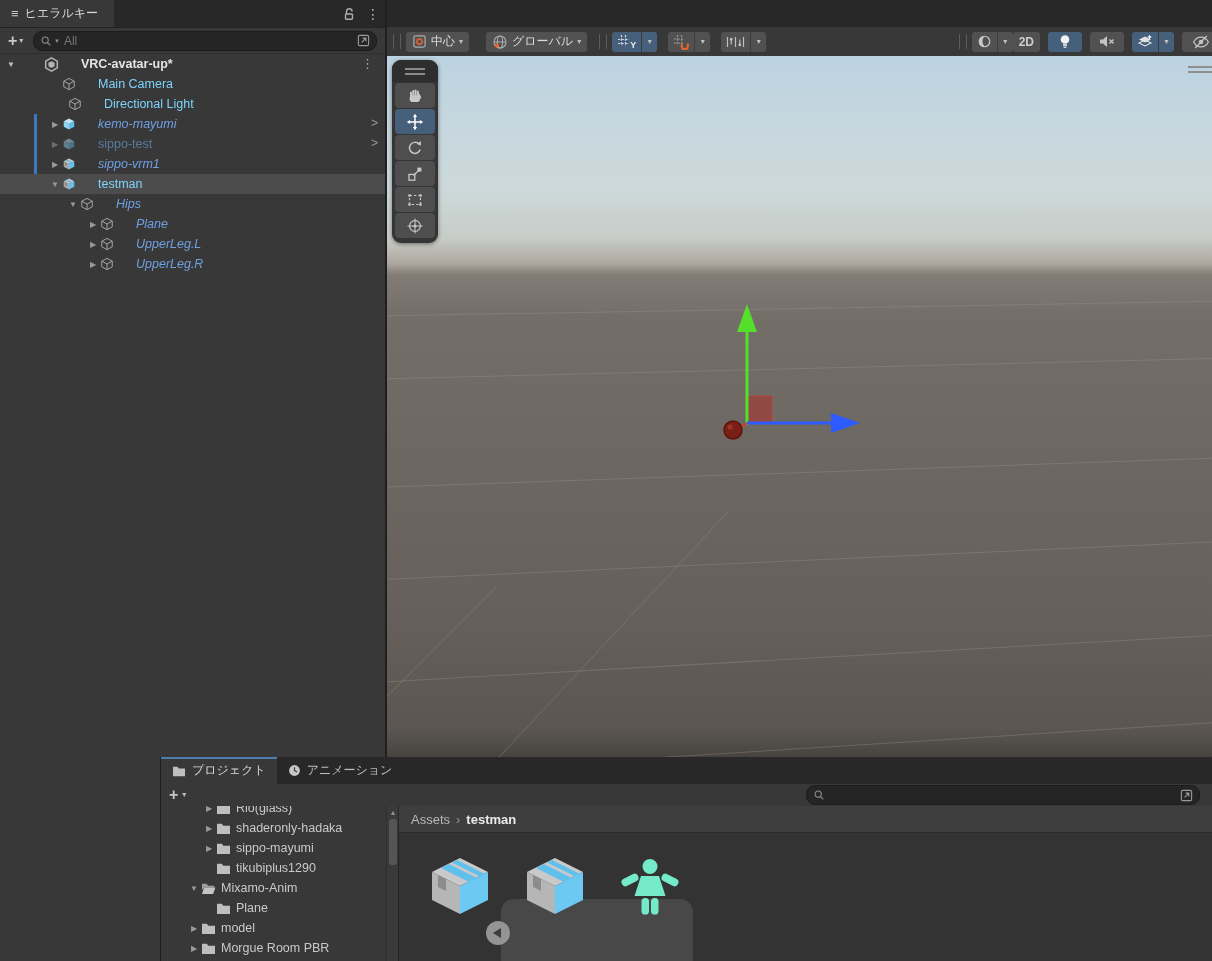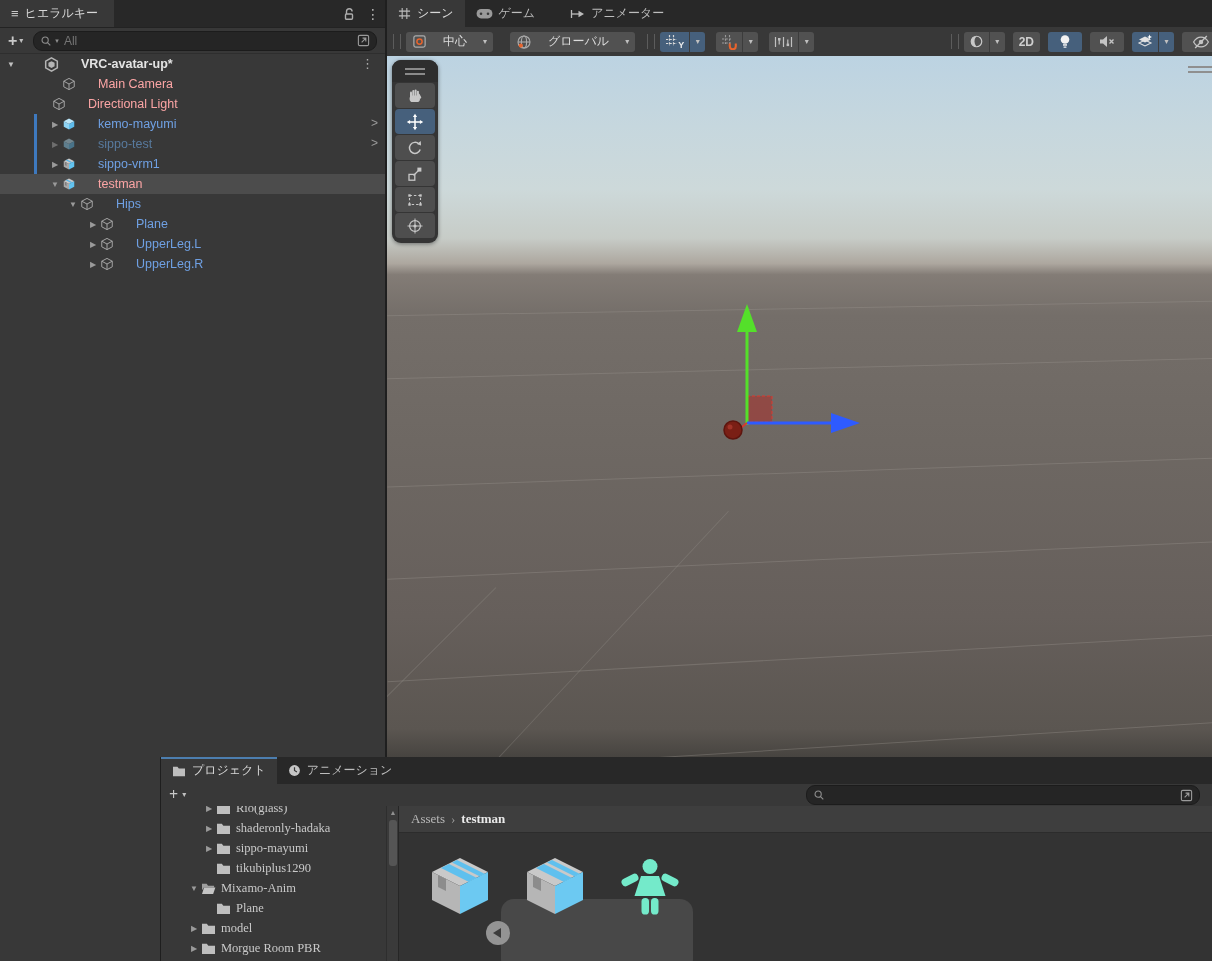--- a/index.html
+++ b/index.html
@@ -18,49 +18,49 @@
   .searchfield{background:#252525;border:1px solid #1c1c1c;border-radius:9px;height:18px;display:flex;align-items:center;padding:0 6px;gap:3px;}
   .searchfield input{background:transparent;border:none;outline:none;color:#84cc16;font-size:12px;flex:1;min-width:0;font-family:inherit;}
   .searchfield input::placeholder{color:#757575;}
   
   #hierarchy{left:0;top:0;width:385px;height:961px;background:#383838;border-right:2px solid #1f1f1f;}
   .hrow{position:relative;height:20px;display:flex;align-items:center;font-size:12.5px;}
   .hrow .tri{width:14px;flex:none;text-align:center;font-size:8px;color:#9a9a9a;}
   .hrow .ic{flex:none;margin-right:5px;}
   .hrow .lbl{white-space:nowrap;margin-left:17px;}
   .hrow.selected{background:#4c4c4c;}
-  .c-normal{color:#fca5a5;} .c-dim{color:#7f7f7f;} .c-prefab{color:#6fa0e3;} .c-prefabdim{color:#587a9e;}
+  .c-normal{color:#7dd3fc;} .c-dim{color:#7f7f7f;} .c-prefab{color:#6fa0e3;font-style:italic;} .c-prefabdim{color:#587a9e;}
   .c-scene{color:#e4e4e4;font-weight:bold;}
   .bluebar{position:absolute;left:34px;top:0;width:3px;height:20px;background:#3e79be;}
   .rchev{position:absolute;right:7px;color:#9a9a9a;font-size:12px;top:2px;}
   .rdots{position:absolute;right:11px;color:#aaaaaa;font-size:13px;top:2px;}
   .spacer25{width:26px;flex:none;}
   
   #scene{left:387px;top:0;width:825px;height:757px;}
   #viewport{position:absolute;left:0;top:56px;right:0;height:701px;overflow:hidden;cursor:default;
     background:linear-gradient(180deg,#bcd3e2 0%,#c6d7de 10%,#cdd9da 19%,#c7ccc7 26%,#ada79f 29.6%,#837c76 31.2%,#746e69 37%,#6e6863 55%,#665f5b 80%,#5b5651 96%,#474440 100%);}
   .gl{position:absolute;height:1px;background:#9d9791;opacity:.35;}
   .gld{position:absolute;width:1px;background:#9d9791;opacity:.3;}
   
   #palette{position:absolute;left:5px;top:4px;width:46px;background:#353535;border-radius:9px;box-shadow:0 1px 4px rgba(0,0,0,.45);padding-bottom:4px;}
   #palette .grip{height:22px;display:flex;flex-direction:column;justify-content:center;align-items:center;gap:3px;background:#2e2e2e;border-radius:9px 9px 0 0;}
   #palette .grip i{display:block;width:20px;height:2px;background:#8a8a8a;}
   .toolbtn{width:40px;height:25px;margin:1px 3px;border-radius:4px;background:#4e4e4e;display:flex;align-items:center;justify-content:center;}
   .toolbtn.sel{background:#46607c;}
   
   #scenebar{position:absolute;left:0;top:27px;right:0;height:29px;background:#383838;display:flex;align-items:center;border-bottom:1px solid #2b2b2b;overflow:hidden;}
   .vhandle{width:6px;height:15px;border-left:1px solid #5c5c5c;border-right:1px solid #5c5c5c;margin:0 5px 0 6px;flex:none;}
-  .sbtn{background:#515151;border-radius:3px;height:20px;display:flex;align-items:center;padding:0 6px;gap:16px;color:#dcdcdc;font-size:12px;flex:none;}
+  .sbtn{background:#515151;border-radius:3px;height:20px;display:flex;align-items:center;padding:0 6px;gap:4px;color:#dcdcdc;font-size:12px;flex:none;}
   .split{display:flex;flex:none;border-radius:3px;overflow:hidden;height:20px;}
   .split .seg{background:#515151;display:flex;align-items:center;padding:0 5px;}
   .split .dd{background:#515151;width:15px;display:flex;align-items:center;justify-content:center;border-left:1px solid #3c3c3c;}
   .split.on .seg,.split.on .dd{background:#46607c;}
   .sbtn.on{background:#46607c;}
   
-  #project{left:160px;top:757px;width:1052px;height:204px;background:#383838;border-left:1px solid #1e1e1e;z-index:5;font-family:Liberation Serif, serif;}
+  #project{left:160px;top:757px;width:1052px;height:204px;background:#383838;border-left:1px solid #1e1e1e;z-index:5;}
   #ptools{position:absolute;left:0;top:27px;right:0;height:22px;background:#383838;display:flex;align-items:center;padding-left:8px;gap:4px;}
   #ptree{position:absolute;left:0;top:49px;width:225px;bottom:0;overflow:hidden;}
   .trow{height:20px;display:flex;align-items:center;font-size:12.5px;color:#c9c9c9;}
   .trow .tri{width:14px;flex:none;text-align:center;font-size:8px;color:#9a9a9a;}
   .trow .fo{flex:none;margin-right:5px;}
   .t0{padding-left:26px;} .t1{padding-left:41px;}
   #pscroll{position:absolute;left:225px;top:49px;width:12px;bottom:0;background:#3a3a3a;border-left:1px solid #2e2e2e;}
   #pdivider{position:absolute;left:237px;top:49px;width:1px;bottom:0;background:#262626;}
   #passets{position:absolute;left:238px;top:49px;right:0;bottom:0;background:#333333;}
   #crumbbar{position:absolute;left:0;top:0;right:0;height:26px;background:#3e3e3e;border-bottom:1px solid #2c2c2c;display:flex;align-items:center;padding-left:12px;gap:6px;font-size:13px;}
@@ -117,21 +117,21 @@
       <span class="lbl c-scene">VRC-avatar-up*</span>
       <span class="rdots">⋮</span>
     </div>
     <div class="hrow" style="padding-left:48px">
       <span class="tri"></span>
       <svg class="ic" width="14" height="14" viewBox="0 0 16 16">
           <path d="M8 1.6 14 4.8v6.4L8 14.4 2 11.2V4.8Z M2 4.8 8 8l6-3.2 M8 8v6.4" fill="none" stroke="#a8a8a8" stroke-width="1.1"></path>
         </svg>
       <span class="lbl c-normal">Main Camera</span>
     </div>
-    <div class="hrow" style="padding-left:38px">
+    <div class="hrow" style="padding-left:54px">
       <span class="tri"></span>
       <svg class="ic" width="14" height="14" viewBox="0 0 16 16">
           <path d="M8 1.6 14 4.8v6.4L8 14.4 2 11.2V4.8Z M2 4.8 8 8l6-3.2 M8 8v6.4" fill="none" stroke="#a8a8a8" stroke-width="1.1"></path>
         </svg>
       <span class="lbl c-normal">Directional Light</span>
     </div>
     <div class="hrow" style="padding-left:48px">
       <span class="bluebar"></span>
       <span class="tri">▶</span>
       <svg class="ic" width="14" height="14" viewBox="0 0 16 16">
@@ -201,44 +201,20 @@
       <span class="tri">▶</span>
       <svg class="ic" width="14" height="14" viewBox="0 0 16 16">
           <path d="M8 1.6 14 4.8v6.4L8 14.4 2 11.2V4.8Z M2 4.8 8 8l6-3.2 M8 8v6.4" fill="none" stroke="#a8a8a8" stroke-width="1.1"></path>
         </svg>
       <span class="lbl c-prefab">UpperLeg.R</span>
     </div>
   </div>
 </div>
 
 <div id="scene" class="abs">
-  <div class="tabstrip">
-    <div class="tab active">
-      <svg width="13" height="13" viewBox="0 0 14 14">
-          <path d="M4.5 1v12M9.5 1v12M1 4.5h12M1 9.5h12" fill="none" stroke="#bbbbbb" stroke-width="1.2"></path>
-        </svg>
-      <span>シーン</span>
-    </div>
-    <div class="tab">
-      <svg width="17" height="12" viewBox="0 0 17 12">
-          <rect x="0.6" y="1" width="15.8" height="9.4" rx="4.5" fill="#9a9a9a"></rect>
-          <circle cx="5" cy="5.7" r="1.3" fill="#383838"></circle>
-          <circle cx="12" cy="5.7" r="1.3" fill="#383838"></circle>
-        </svg>
-      <span>ゲーム</span>
-    </div>
-    <div class="tab" style="margin-left:12px">
-      <svg width="16" height="12" viewBox="0 0 16 12">
-          <path d="M2.5 2v8" stroke="#bbbbbb" stroke-width="1.3"></path>
-          <path d="M3 6h7" stroke="#bbbbbb" stroke-width="1.3"></path>
-          <path d="M15 6 9.5 2.7v6.6Z" fill="#bbbbbb"></path>
-        </svg>
-      <span>アニメーター</span>
-    </div>
-  </div>
 
   <div id="scenebar">
     <span class="vhandle"></span>
     <div class="sbtn">
       <svg width="15" height="15" viewBox="0 0 16 16">
           <rect x="2" y="2" width="12" height="12" rx="2" fill="none" stroke="#acacac" stroke-width="1.3"></rect>
           <circle cx="8" cy="8" r="2.8" fill="none" stroke="#e8642d" stroke-width="1.6"></circle>
         </svg>
       <span>中心</span>
       <span class="caret">▾</span>
@@ -296,21 +272,21 @@
       <span class="seg">
         <svg width="15" height="15" viewBox="0 0 16 16">
             <circle cx="8" cy="8" r="5.6" fill="none" stroke="#c8c8c8" stroke-width="1.3"></circle>
             <path d="M8 2.4a5.6 5.6 0 0 0 0 11.2 8.4 8.4 0 0 1 0-11.2Z" fill="#c8c8c8"></path>
           </svg>
       </span>
       <span class="dd">
           <span class="caret">▾</span>
         </span>
     </div>
-    <div class="sbtn" style="margin-left:8px;font-weight:bold;color:#cfcfcf">
+    <div class="sbtn" style="margin-left:0;font-weight:bold;color:#cfcfcf">
       <span>2D</span>
     </div>
     <div class="sbtn on" style="margin-left:8px;width:22px;justify-content:center">
       <svg width="12" height="15" viewBox="0 0 12 15">
           <circle cx="6" cy="5.5" r="4.3" fill="#f2f2f2"></circle>
           <rect x="4" y="10.2" width="4" height="1.5" fill="#f2f2f2"></rect>
           <rect x="4.4" y="12.4" width="3.2" height="1.3" rx="0.6" fill="#f2f2f2"></rect>
         </svg>
     </div>
     <div class="sbtn" style="margin-left:8px;width:22px;justify-content:center">

